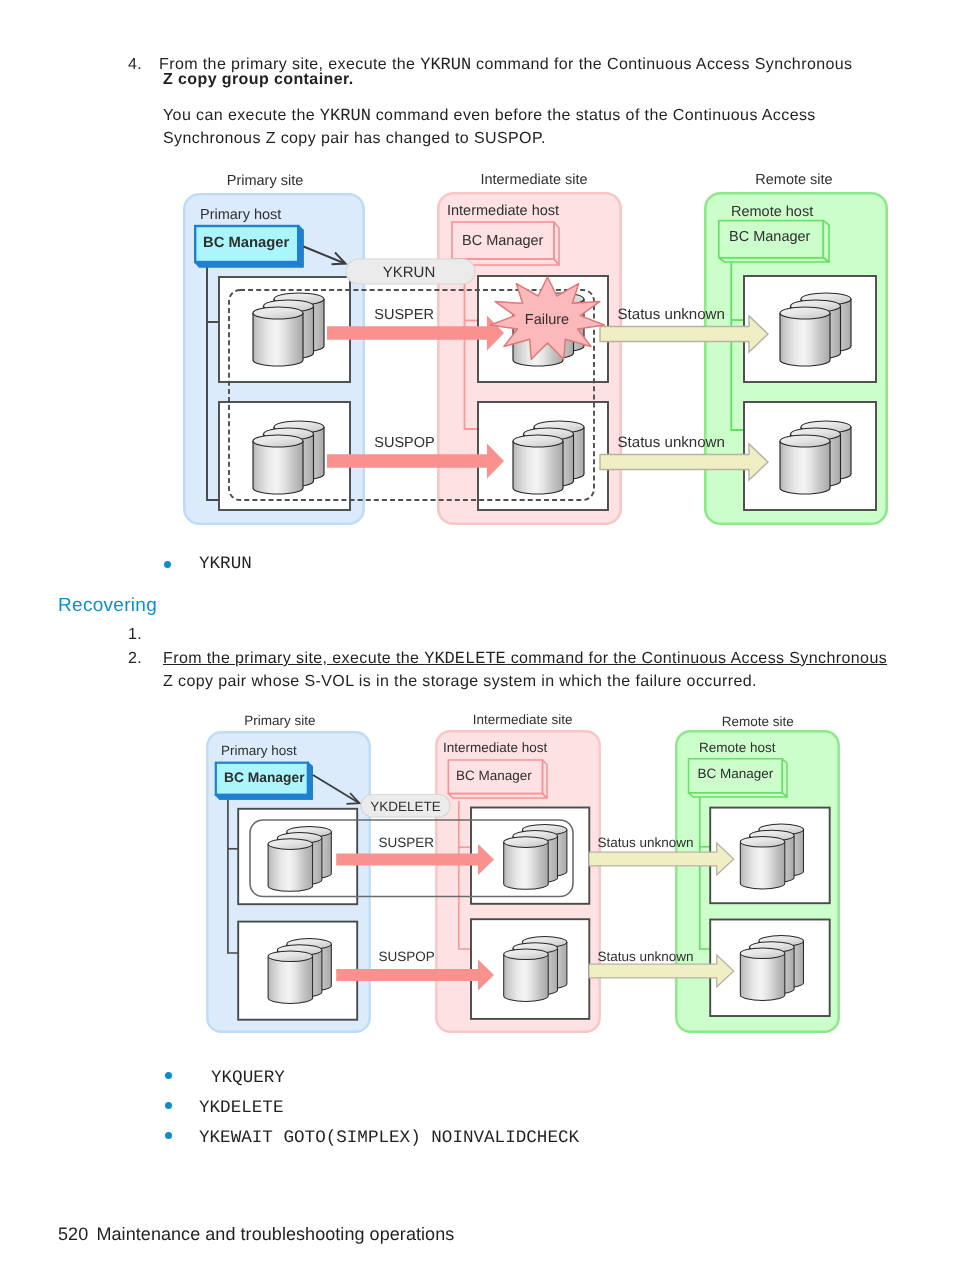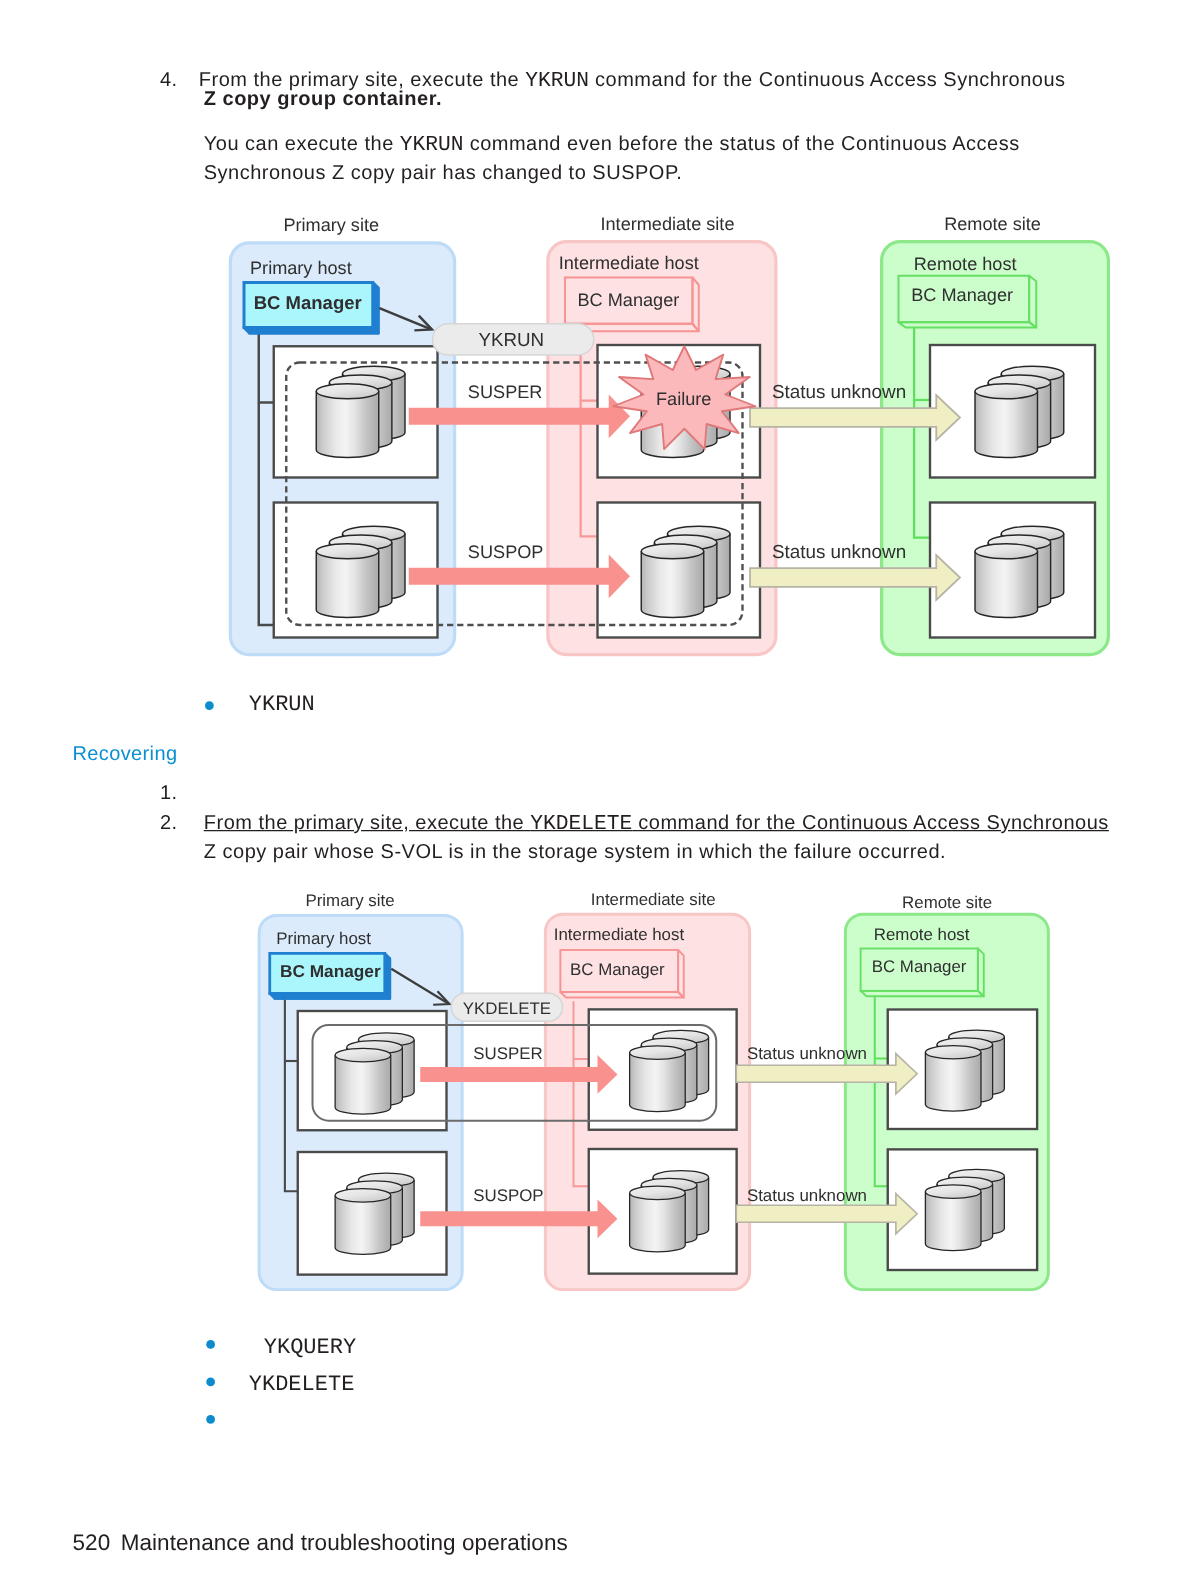--- a/index.html
+++ b/index.html
@@ -1,21 +1,21 @@
 <!DOCTYPE html>
 <html><head>
 <meta charset="utf-8">
 <style>
   html,body{margin:0;padding:0;background:#fff;}
   body{width:954px;height:1271px;font-family:"Liberation Sans",sans-serif;-webkit-font-smoothing:antialiased;text-rendering:geometricPrecision;}
   .page{position:relative;width:954px;height:1271px;overflow:hidden;background:#fff;}
   .btxt{position:absolute;font-size:16px;letter-spacing:0.40px;color:#231f20;white-space:nowrap;}
   .mono{font-family:"Liberation Mono",monospace;font-size:17px;letter-spacing:0;}
   .lnum{position:absolute;font-size:16px;letter-spacing:0.40px;color:#231f20;}
-  .heading{position:absolute;color:#0b8fd3;font-size:16px;letter-spacing:0.3px;white-space:nowrap;}
+  .heading{position:absolute;color:#0b8fd3;font-size:19px;letter-spacing:0.3px;white-space:nowrap;}
   .bul{position:absolute;width:7px;height:7px;border-radius:50%;background:#0c8ccd;}
   .bultxt{position:absolute;font-family:"Liberation Mono",monospace;font-size:17.6px;color:#231f20;white-space:nowrap;}
   .foot{position:absolute;font-size:18px;letter-spacing:0.06px;color:#231f20;white-space:nowrap;}
   svg{display:block;position:absolute;left:0;top:0;overflow:visible;}
   .dlabel{font-family:"Liberation Sans",sans-serif;fill:#2f2f2f;}
 </style>
 </head>
 <body>
 
 <div class="page">
@@ -278,17 +278,18 @@
   <div class="lnum" style="left:128px;top:626px;">1.</div>
   <div class="lnum" style="left:128px;top:650px;">2.</div>
   <div class="btxt" style="left:163px;top:650px;text-decoration:underline;"><span>From the primary site, execute the </span><span class="mono">YKDELETE</span><span> command for the Continuous Access Synchronous</span></div>
   <div class="btxt" style="left:163px;top:673px;">Z copy pair whose S-VOL is in the storage system in which the failure occurred.</div>
 
   <span class="bul" style="left:164.5px;top:1072px;"></span>
   <div class="bultxt" style="left:199px;top:1068px;margin-left:12px;">YKQUERY</div>
   <span class="bul" style="left:164.5px;top:1102px;"></span>
   <div class="bultxt" style="left:199px;top:1098px;">YKDELETE</div>
   <span class="bul" style="left:164.5px;top:1132px;"></span>
+  <div class="bultxt" style="left:199px;top:1128px;">YKEWAIT GOTO(SIMPLEX) NOINVALIDCHECK</div>
 
   <div class="foot" style="left:58px;top:1224px;">520</div>
   <div class="foot" style="left:96.5px;top:1224px;">Maintenance and troubleshooting operations</div>
 
 </div>
 
 </body></html>

